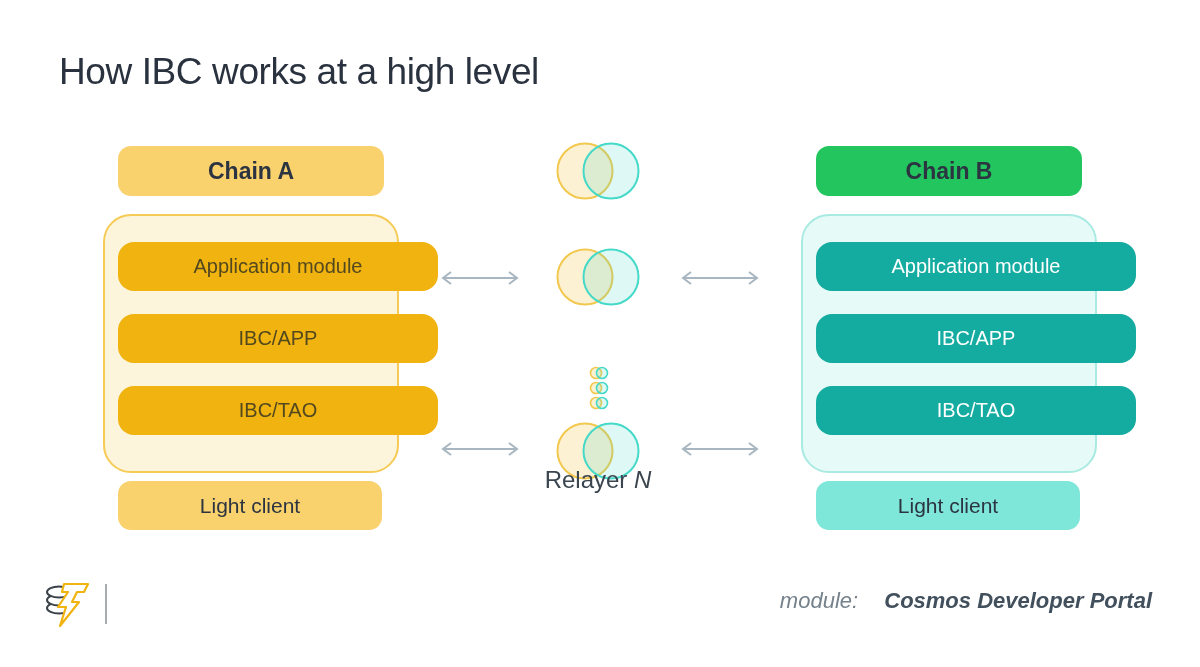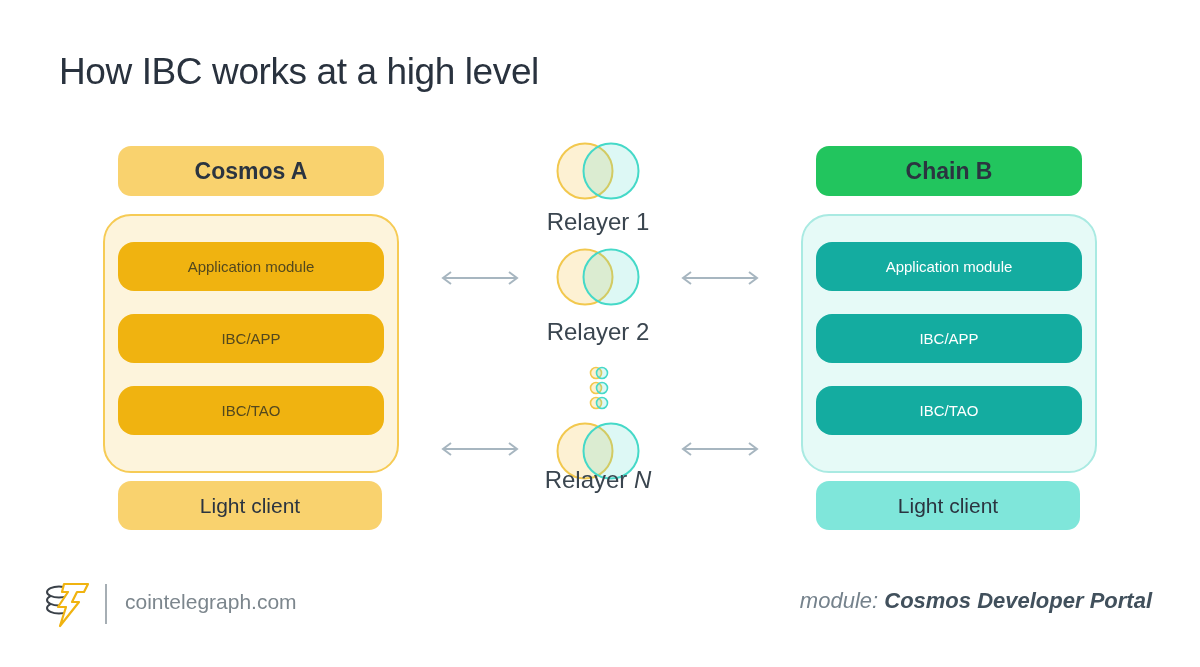--- a/index.html
+++ b/index.html
@@ -14,50 +14,50 @@
   .pill{
     position:absolute;display:flex;align-items:center;justify-content:center;
     box-sizing:border-box;text-align:center;
   }
   .chain-header{width:266px;height:50px;border-radius:13px;font-weight:700;font-size:23px;color:#2b3440;}
   .gold-header{background:#f9d26e;}
   .teal-header{background:#22c55e;}
   .stack-container{position:absolute;box-sizing:border-box;width:296px;height:259px;border-radius:28px;}
   .container-a{left:103px;top:214px;background:#fdf4dc;border:2px solid #f6cb55;}
   .container-b{left:801px;top:214px;background:#e6faf7;border:2px solid #a9eae2;}
-  .module{width:266px;height:49px;border-radius:16px;font-size:15px;}
+  .module{width:320px;height:49px;border-radius:16px;font-size:20px;}
   .module-a{background:#f0b310;color:#53481e;}
   .module-b{background:#14aca0;color:#ffffff;}
   .light-client{width:264px;height:49px;border-radius:13px;font-size:21px;color:#2b3440;}
   .light-a{background:#f9d26e;}
   .light-b{background:#7fe6da;}
   .venn{position:absolute;width:88px;height:60px;}
   .relayer-label{
     position:absolute;left:518px;width:160px;text-align:center;
     font-size:24px;color:#3a454f;
   }
   .mini-venn{position:absolute;left:587px;width:24px;height:14px;}
   .arrow{position:absolute;width:88px;height:16px;}
   .footer-logo{position:absolute;left:44px;top:580px;width:46px;height:48px;}
   .footer-divider{position:absolute;left:105px;top:584px;width:2px;height:40px;background:#a6aeb4;}
   .footer-site{position:absolute;left:125px;top:590px;font-size:21px;color:#7c868d;}
   .footer-source{
     position:absolute;right:48px;top:588px;font-size:22px;font-style:italic;color:#75828c;
   }
-  .footer-source b{color:#41505c;font-weight:700;}
+  .footer-source b{color:#41505c;font-weight:700;margin-left:20px;}
   .italic-n{font-style:italic;}
 </style>
 </head>
 <body>
 
 <div class="canvas">
 
   <h1 class="title">How IBC works at a high level</h1>
 
-  <div class="pill chain-header gold-header" style="left:118px;top:146px;">Cosmos A</div>
+  <div class="pill chain-header gold-header" style="left:118px;top:146px;">Chain A</div>
 
   <div class="stack-container container-a"></div>
 
   <div class="pill module module-a" style="left:118px;top:242px;">Application module</div>
   <div class="pill module module-a" style="left:118px;top:314px;">IBC/APP</div>
   <div class="pill module module-a" style="left:118px;top:386px;">IBC/TAO</div>
 
   <div class="pill light-client light-a" style="left:118px;top:481px;">Light client</div>
 
   <div class="pill chain-header teal-header" style="left:816px;top:146px;">Chain B</div>
@@ -67,27 +67,25 @@
   <div class="pill module module-b" style="left:816px;top:242px;">Application module</div>
   <div class="pill module module-b" style="left:816px;top:314px;">IBC/APP</div>
   <div class="pill module module-b" style="left:816px;top:386px;">IBC/TAO</div>
 
   <div class="pill light-client light-b" style="left:816px;top:481px;">Light client</div>
 
   <svg class="venn" style="left:554px;top:141px;" viewBox="0 0 88 60">
     <circle cx="31" cy="30" r="27.5" fill="rgba(249,210,110,0.30)" stroke="#f2c84e" stroke-width="2"></circle>
     <circle cx="57" cy="30" r="27.5" fill="rgba(69,217,200,0.18)" stroke="#45d9c8" stroke-width="2"></circle>
   </svg>
-  <div class="relayer-label" style="top:208px;">Relayer 1</div>
 
   <svg class="venn" style="left:554px;top:247px;" viewBox="0 0 88 60">
     <circle cx="31" cy="30" r="27.5" fill="rgba(249,210,110,0.30)" stroke="#f2c84e" stroke-width="2"></circle>
     <circle cx="57" cy="30" r="27.5" fill="rgba(69,217,200,0.18)" stroke="#45d9c8" stroke-width="2"></circle>
   </svg>
-  <div class="relayer-label" style="top:318px;">Relayer 2</div>
 
   <svg class="mini-venn" style="top:366px;" viewBox="0 0 24 14">
     <circle cx="9" cy="7" r="5.5" fill="rgba(249,210,110,0.30)" stroke="#f2c84e" stroke-width="1.6"></circle>
     <circle cx="15" cy="7" r="5.5" fill="rgba(69,217,200,0.18)" stroke="#45d9c8" stroke-width="1.6"></circle>
   </svg>
   <svg class="mini-venn" style="top:381px;" viewBox="0 0 24 14">
     <circle cx="9" cy="7" r="5.5" fill="rgba(249,210,110,0.30)" stroke="#f2c84e" stroke-width="1.6"></circle>
     <circle cx="15" cy="7" r="5.5" fill="rgba(69,217,200,0.18)" stroke="#45d9c8" stroke-width="1.6"></circle>
   </svg>
   <svg class="mini-venn" style="top:396px;" viewBox="0 0 24 14">
@@ -122,16 +120,15 @@
     <path d="M73 2 L81 8 L73 14" fill="none" stroke="#a7b6c0" stroke-width="2"></path>
   </svg>
 
   <svg class="footer-logo" viewBox="0 0 46 48">
     <ellipse cx="15" cy="28" rx="12" ry="5.5" fill="#ffffff" stroke="#3a4149" stroke-width="2"></ellipse>
     <ellipse cx="15" cy="20" rx="12" ry="5.5" fill="#ffffff" stroke="#3a4149" stroke-width="2"></ellipse>
     <ellipse cx="15" cy="12" rx="12" ry="5.5" fill="#ffffff" stroke="#3a4149" stroke-width="2"></ellipse>
     <path d="M20 4 L44 4 L40 12 L33 12 L28 22 L35 22 L16 46 L22 27 L14 27 L24 12 L18 12 Z" fill="#ffffff" stroke="#f0b310" stroke-width="2.2" stroke-linejoin="round"></path>
   </svg>
   <div class="footer-divider"></div>
-  <div class="footer-site">cointelegraph.com</div>
   <div class="footer-source"><span>module: </span><b>Cosmos Developer Portal</b></div>
 
 </div>
 
 </body></html>

